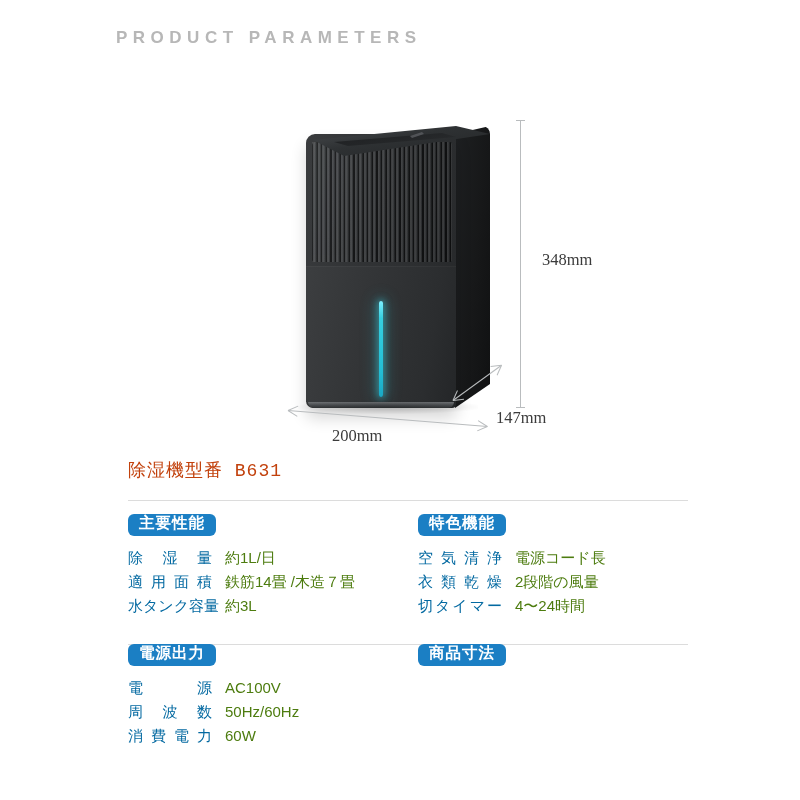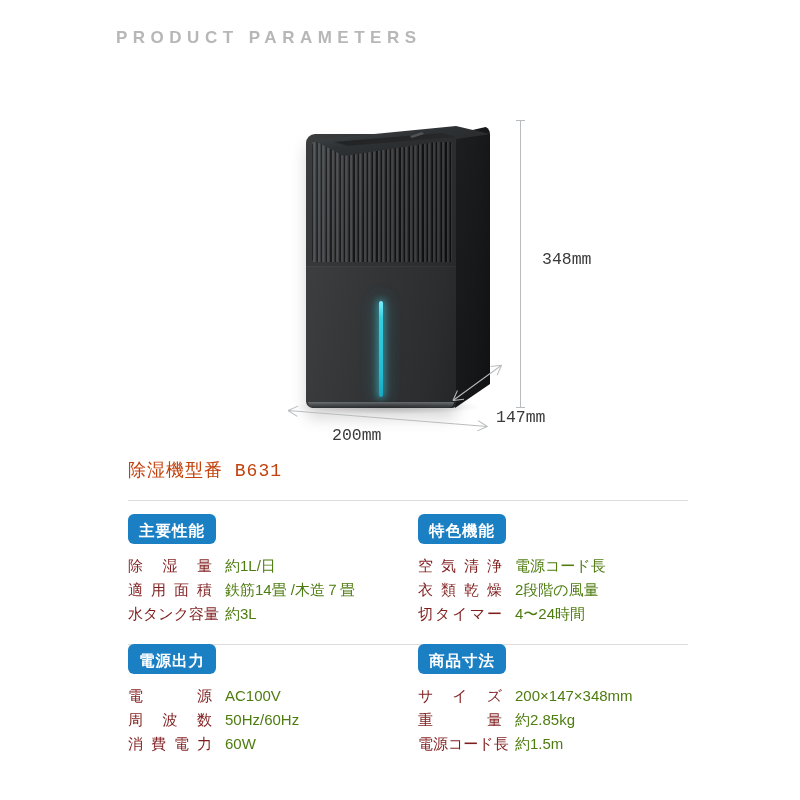--- a/index.html
+++ b/index.html
@@ -196,21 +196,21 @@
     background: #b9bcbe;
   }
   .dim-v-line::before { top: 0; }
   .dim-v-line::after  { bottom: 0; }
 
   .dim-label {
     position: absolute;
     font-size: 16.5px;
     color: #3b3b3b;
     white-space: nowrap;
-    font-family: Liberation Mono, monospace;
+    font-family: Liberation Serif, serif;
   }
   .dim-height { left: 272px; top: 142px; }
   .dim-width  { left: 62px;  top: 318px; }
   .dim-depth  { left: 226px; top: 300px; }
 
   .dim-h-line {
     position: absolute;
     left: 18px;
     top: 302px;
     width: 200px;
@@ -281,36 +281,36 @@
   }
   .spec-block { position: relative; }
 
   .badge {
     display: inline-block;
     background: #1b7fc4;
     color: #ffffff;
     font-size: 15.5px;
     font-weight: 700;
     letter-spacing: 1px;
-    padding: 8px 11px 5px;
+    padding: 0 11px 5px;
     border-radius: 6px;
     line-height: 1.1;
     white-space: nowrap;
   }
   .spec-rows {
     margin-top: 13px;
   }
   .spec-row {
     display: flex;
     align-items: baseline;
     margin-bottom: 5px;
     white-space: nowrap;
   }
   .spec-label {
-    color: #7f1d1d;
+    color: #0369a1;
     font-size: 15px;
     text-align: justify;
     text-align-last: justify;
     flex: 0 0 auto;
   }
   .col-left .spec-label  { width: 84px; margin-right: 13px; }
   .col-right .spec-label { width: 84px; margin-right: 13px; }
   .spec-value {
     color: #4d7c0f;
     font-size: 15px;
@@ -419,29 +419,15 @@
       </div>
       <div class="spec-row">
         <span class="spec-label">消費電力</span>
         <span class="spec-value">60W</span>
       </div>
     </div>
   </div>
 
   <div class="spec-block col-right">
     <span class="badge">商品寸法</span>
-    <div class="spec-rows">
-      <div class="spec-row">
-        <span class="spec-label">サイズ</span>
-        <span class="spec-value">200×147×348mm</span>
-      </div>
-      <div class="spec-row">
-        <span class="spec-label">重量</span>
-        <span class="spec-value">約2.85kg</span>
-      </div>
-      <div class="spec-row">
-        <span class="spec-label">電源コード長</span>
-        <span class="spec-value">約1.5m</span>
-      </div>
-    </div>
   </div>
 
 </div>
 
 </body></html>

